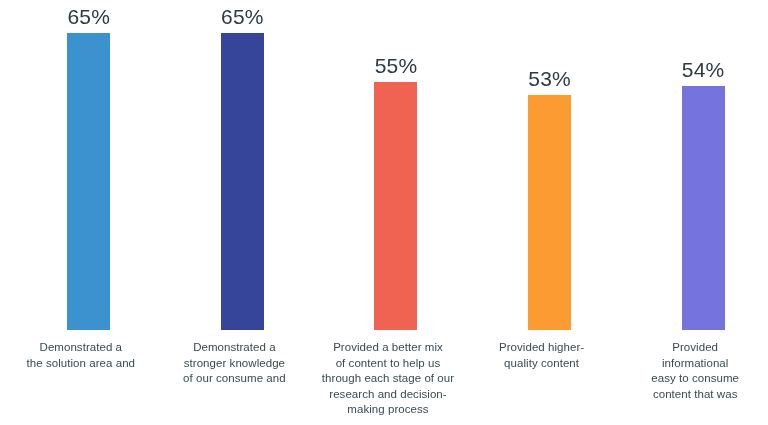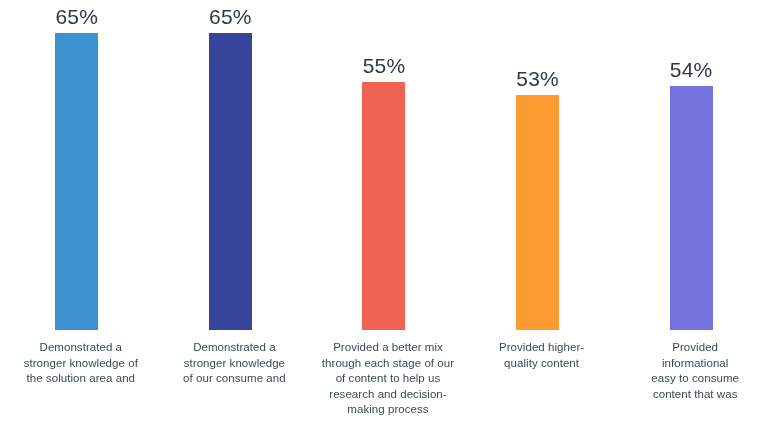--- a/index.html
+++ b/index.html
@@ -49,20 +49,21 @@
   .bar-stack {
     position: absolute;
     left: 0;
     top: 0;
     width: 100%;
     height: 330px;
     display: flex;
     flex-direction: column;
     align-items: center;
     justify-content: flex-end;
+    padding-left: 12px;
   }
 
   .value-label {
     font-size: 21px;
     line-height: 25px;
     color: #2f3a45;
     letter-spacing: 0.2px;
     margin-bottom: 4px;
     white-space: nowrap;
     font-weight: 400;
@@ -97,21 +98,20 @@
 <div id="chart-root">
   <div class="plot-area">
 
     <div class="bar-column">
       <div class="bar-stack">
         <div class="value-label">65%</div>
         <div class="bar" style="background-color: rgb(59, 146, 206); height: 297px;"></div>
       </div>
       <div class="category-label">
         <span class="line">Demonstrated a</span>
-        <span class="line">stronger knowledge of</span>
         <span class="line">the solution area and</span>
       </div>
     </div>
 
     <div class="bar-column">
       <div class="bar-stack">
         <div class="value-label">65%</div>
         <div class="bar" style="background-color: rgb(54, 68, 154); height: 297px;"></div>
       </div>
       <div class="category-label">
@@ -121,22 +121,22 @@
       </div>
     </div>
 
     <div class="bar-column">
       <div class="bar-stack">
         <div class="value-label">55%</div>
         <div class="bar" style="background-color: rgb(240, 99, 82); height: 248px;"></div>
       </div>
       <div class="category-label">
         <span class="line">Provided a better mix</span>
+        <span class="line">of content to help us</span>
         <span class="line">through each stage of our</span>
-        <span class="line">of content to help us</span>
         <span class="line">research and decision-</span>
         <span class="line">making process</span>
       </div>
     </div>
 
     <div class="bar-column">
       <div class="bar-stack">
         <div class="value-label">53%</div>
         <div class="bar" style="background-color: rgb(251, 155, 50); height: 235px;"></div>
       </div>

